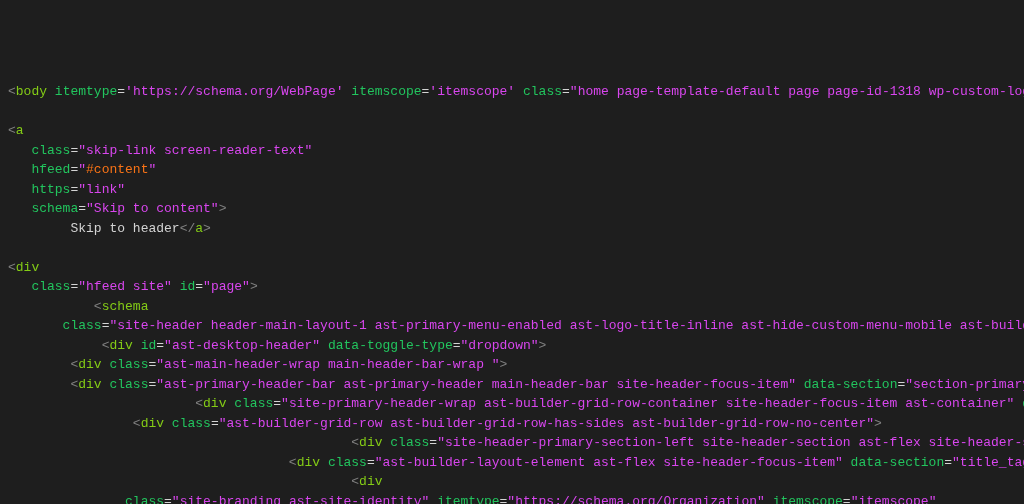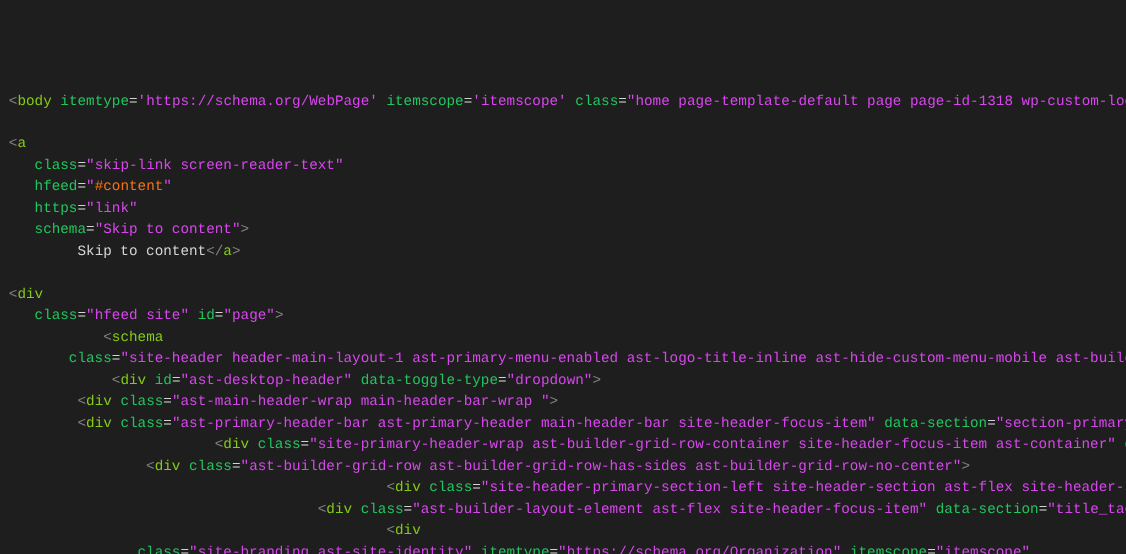--- a/index.html
+++ b/index.html
@@ -26,21 +26,21 @@
 
 
 
 <div><span class="bracket">&lt;</span><span class="tag">body</span> <span class="attr-name">itemtype</span><span class="attr-eq">=</span><span class="attr-value">'https://schema.org/WebPage'</span> <span class="attr-name">itemscope</span><span class="attr-eq">=</span><span class="attr-value">'itemscope'</span> <span class="attr-name">class</span><span class="attr-eq">=</span><span class="attr-value">"home page-template-default page page-id-1318 wp-custom-logo ast-si</span>
 
 <span class="bracket">&lt;</span><span class="tag">a</span>
    <span class="attr-name">class</span><span class="attr-eq">=</span><span class="attr-value">"skip-link screen-reader-text"</span>
    <span class="attr-name">hfeed</span><span class="attr-eq">=</span><span class="attr-value">"</span><span class="link">#content</span><span class="attr-value">"</span>
    <span class="attr-name">https</span><span class="attr-eq">=</span><span class="attr-value">"link"</span>
    <span class="attr-name">schema</span><span class="attr-eq">=</span><span class="attr-value">"Skip to content"</span><span class="bracket">&gt;</span>
-        <span class="text">Skip to content</span><span class="bracket">&lt;/</span><span class="tag">a</span><span class="bracket">&gt;</span>
+        <span class="text">Skip to header</span><span class="bracket">&lt;/</span><span class="tag">a</span><span class="bracket">&gt;</span>
 
 <span class="bracket">&lt;</span><span class="tag">div</span>
    <span class="attr-name">class</span><span class="attr-eq">=</span><span class="attr-value">"hfeed site"</span> <span class="attr-name">id</span><span class="attr-eq">=</span><span class="attr-value">"page"</span><span class="bracket">&gt;</span>
            <span class="bracket">&lt;</span><span class="tag">schema</span>
        <span class="attr-name">class</span><span class="attr-eq">=</span><span class="attr-value">"site-header header-main-layout-1 ast-primary-menu-enabled ast-logo-title-inline ast-hide-custom-menu-mobile ast-builder-menu</span>
             <span class="bracket">&lt;</span><span class="tag">div</span> <span class="attr-name">id</span><span class="attr-eq">=</span><span class="attr-value">"ast-desktop-header"</span> <span class="attr-name">data-toggle-type</span><span class="attr-eq">=</span><span class="attr-value">"dropdown"</span><span class="bracket">&gt;</span>
         <span class="bracket">&lt;</span><span class="tag">div</span> <span class="attr-name">class</span><span class="attr-eq">=</span><span class="attr-value">"ast-main-header-wrap main-header-bar-wrap "</span><span class="bracket">&gt;</span>
         <span class="bracket">&lt;</span><span class="tag">div</span> <span class="attr-name">class</span><span class="attr-eq">=</span><span class="attr-value">"ast-primary-header-bar ast-primary-header main-header-bar site-header-focus-item"</span> <span class="attr-name">data-section</span><span class="attr-eq">=</span><span class="attr-value">"section-primary-header-</span>
                         <span class="bracket">&lt;</span><span class="tag">div</span> <span class="attr-name">class</span><span class="attr-eq">=</span><span class="attr-value">"site-primary-header-wrap ast-builder-grid-row-container site-header-focus-item ast-container"</span> <span class="attr-name">data-sect</span>
                 <span class="bracket">&lt;</span><span class="tag">div</span> <span class="attr-name">class</span><span class="attr-eq">=</span><span class="attr-value">"ast-builder-grid-row ast-builder-grid-row-has-sides ast-builder-grid-row-no-center"</span><span class="bracket">&gt;</span>

